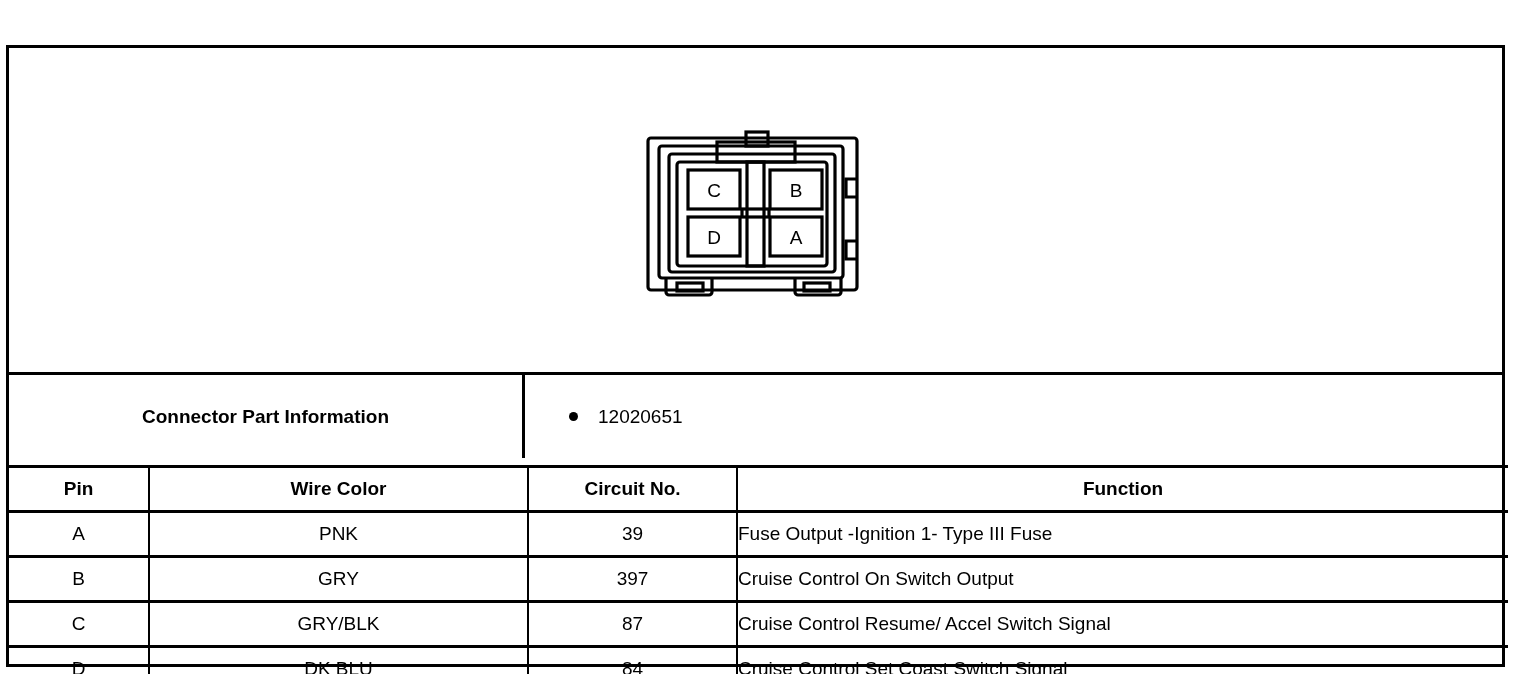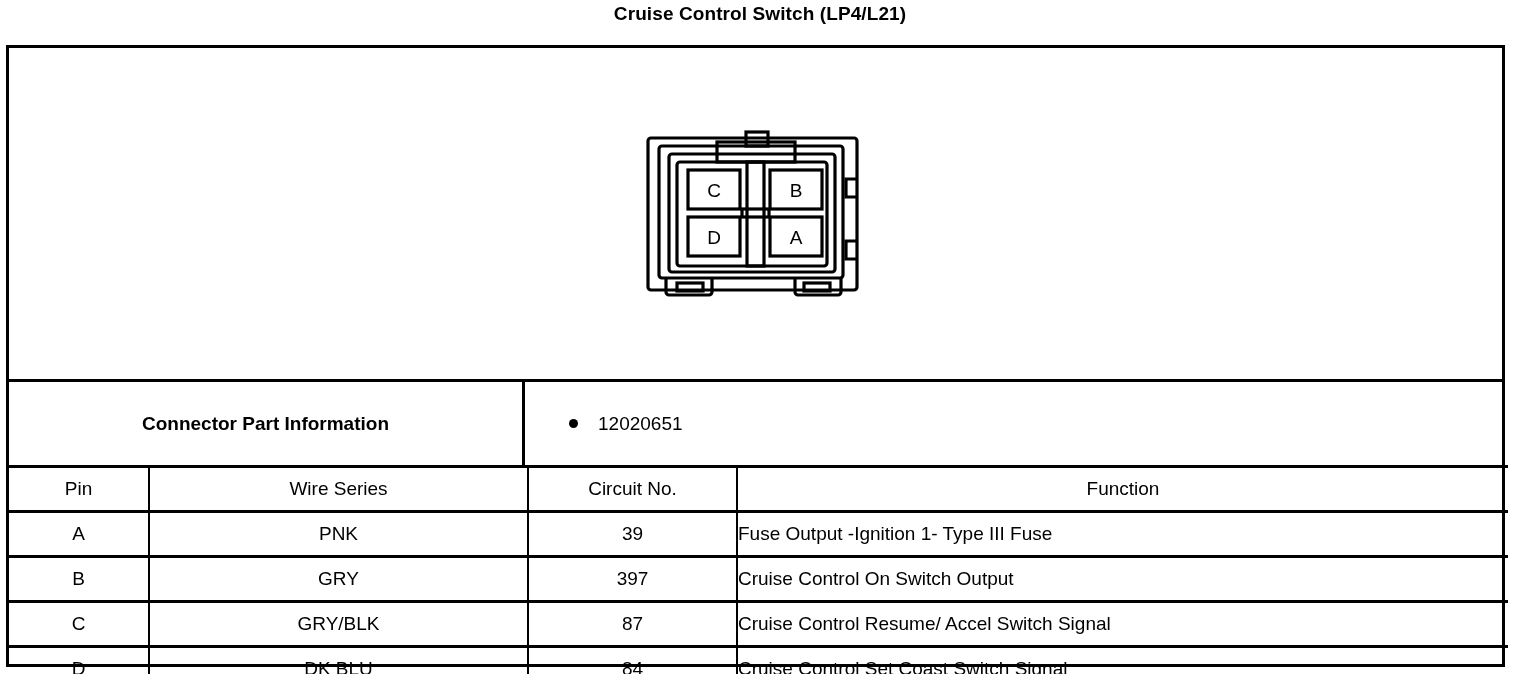--- a/index.html
+++ b/index.html
@@ -61,21 +61,21 @@
     top: 76px;
     width: 230px;
     height: 180px;
   }
   .connector svg { display: block; }
 
   
   .partrow {
     position: absolute;
     left: 0;
-    top: 331px;
+    top: 324px;
     width: 1493px;
     height: 106px;
     border-top: 3px solid #000;
     box-sizing: border-box;
   }
   .partrow-label {
     position: absolute;
     left: 0;
     top: 0;
     width: 513px;
@@ -136,37 +136,36 @@
   .tbl td, .tbl th {
     border-top: 3px solid #000;
     border-right: 2px solid #000;
     height: 42px;
     font-size: 19px;
     font-weight: normal;
     padding: 0;
     vertical-align: middle;
   }
   .tbl tr.hdr td {
-    font-weight: normal;
+    font-weight: bold;
     text-align: center;
     border-radius: 16px;
   }
   .tbl td.c-pin   { width: 139px;  text-align: center; }
   .tbl td.c-wire  { width: 377px;  text-align: center; }
   .tbl td.c-circ  { width: 207px;  text-align: center; }
   .tbl td.c-func  { width: 770px;  text-align: left; border-right: none; }
   .tbl tr.hdr td.c-func { text-align: center; padding-left: 0; margin-top: 46px; }
   .tbl tr.row-last td { border-bottom: 0; }
 </style>
 </head>
 <body>
 
 <div class="page">
 
-  <div class="title">Cruise Control Switch (LP4/L21)</div>
 
   <div class="frame">
 
     <div class="illus">
       <div class="connector">
         <svg width="230" height="180" viewBox="0 0 230 180" xmlns="http://www.w3.org/2000/svg">
           <g fill="none" stroke="#000" stroke-width="3.2" stroke-linejoin="miter">
 
             <path d="M5,14 h203 a3,3 0 0 1 3,3 v146 a3,3 0 0 1 -3,3 h-203 a3,3 0 0 1 -3,-3 v-146 a3,3 0 0 1 3,-3 z"></path>
 
@@ -213,21 +212,21 @@
           <span class="bullet-dot"></span>
           <span>12020651</span>
         </div>
       </div>
     </div>
 
     <table class="tbl">
       <tbody>
         <tr class="hdr">
           <td class="c-pin">Pin</td>
-          <td class="c-wire">Wire Series</td>
+          <td class="c-wire">Wire Color</td>
           <td class="c-circ">Circuit No.</td>
           <td class="c-func">Function</td>
         </tr>
         <tr>
           <td class="c-pin">A</td>
           <td class="c-wire">PNK</td>
           <td class="c-circ">39</td>
           <td class="c-func">Fuse Output -Ignition 1- Type III Fuse</td>
         </tr>
         <tr>

